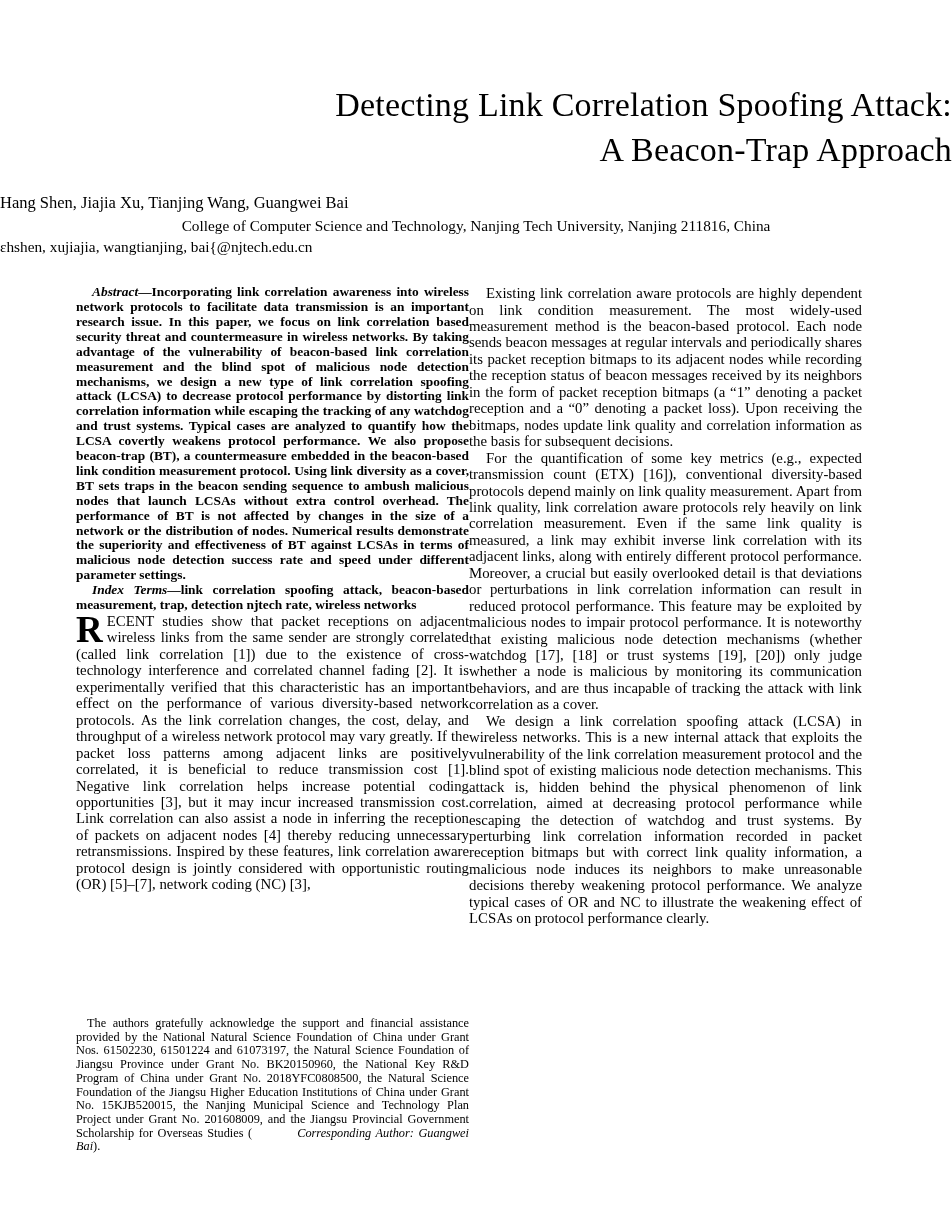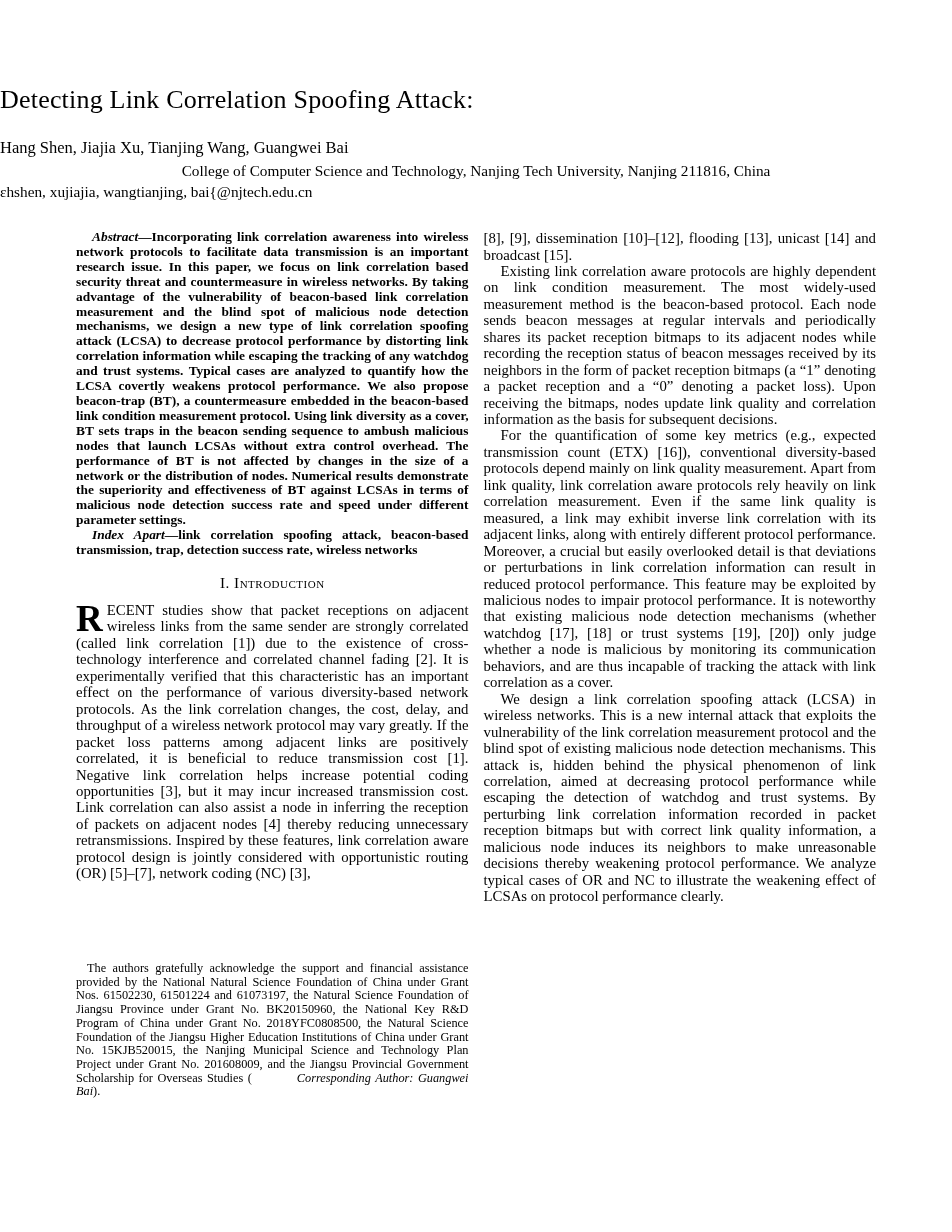--- a/index.html
+++ b/index.html
@@ -7,22 +7,22 @@
   body {
     width:952px; height:1232px;
     position:relative;
     overflow:hidden;
     color:#000;
     font-family:"Liberation Serif","DejaVu Serif",serif;
     -webkit-font-smoothing:antialiased;
   }
   .page-title {
     padding-top:83px;
-    text-align:left;
-    font-size:26px;
+    text-align:right;
+    font-size:34px;
     line-height:1.31;
     font-weight:400;
     letter-spacing:0.2px;
   }
   .authors-line {
     margin-top:21px;
     text-align:left;
     font-size:16.5px;
   }
   .affiliation-line {
@@ -30,21 +30,20 @@
     text-align:center;
     font-size:15.3px;
   }
   .email-line {
     margin-top:3px;
     text-align:left;
     font-size:15.3px;
   }
   .columns {
     display:flex;
-    gap:15px;
     padding:0 76px;
     margin-top:29px;
     height:869px;
   }
   .col { width:393px; }
   .col-left { display:flex; flex-direction:column; }
   .abstract-block p {
     font-size:13.4px;
     line-height:14.9px;
     font-weight:700;
@@ -82,41 +81,40 @@
     text-align:justify;
     text-indent:11px;
   }
   .footnote .ital { font-style:italic;margin-left:45px; }
 </style>
 </head>
 <body>
 
 <h1 class="page-title">
   <span>Detecting Link Correlation Spoofing Attack:</span><br>
+  <span>A Beacon-Trap Approach</span>
 </h1>
 
 <div class="authors-line">Hang Shen, Jiajia Xu, Tianjing Wang, Guangwei Bai</div>
 <div class="affiliation-line">College of Computer Science and Technology, Nanjing Tech University, Nanjing 211816, China</div>
 <div class="email-line">ɛhshen, xujiajia, wangtianjing, bai{@njtech.edu.cn</div>
 
 <div class="columns">
 
   <div class="col col-left">
     <div class="abstract-block">
       <p><span class="ital">Abstract</span><span>—Incorporating link correlation awareness into wireless network protocols to facilitate data transmission is an important research issue. In this paper, we focus on link correlation based security threat and countermeasure in wireless networks. By taking advantage of the vulnerability of beacon-based link correlation measurement and the blind spot of malicious node detection mechanisms, we design a new type of link correlation spoofing attack (LCSA) to decrease protocol performance by distorting link correlation information while escaping the tracking of any watchdog and trust systems. Typical cases are analyzed to quantify how the LCSA covertly weakens protocol performance. We also propose beacon-trap (BT), a countermeasure embedded in the beacon-based link condition measurement protocol. Using link diversity as a cover, BT sets traps in the beacon sending sequence to ambush malicious nodes that launch LCSAs without extra control overhead. The performance of BT is not affected by changes in the size of a network or the distribution of nodes. Numerical results demonstrate the superiority and effectiveness of BT against LCSAs in terms of malicious node detection success rate and speed under different parameter settings.</span></p>
-      <p><span class="ital">Index Apart</span><span>—link correlation spoofing attack, beacon-based transmission, trap, detection success rate, wireless networks</span></p>
+      <p><span class="ital">Index Terms</span><span>—link correlation spoofing attack, beacon-based measurement, trap, detection njtech rate, wireless networks</span></p>
     </div>
 
-    <h2 class="section-heading">I. Introduction</h2>
 
     <p class="body-par no-indent"><span class="dropcap">R</span><span>ECENT studies show that packet receptions on adjacent wireless links from the same sender are strongly correlated (called link correlation [1]) due to the existence of cross-technology interference and correlated channel fading [2]. It is experimentally verified that this characteristic has an important effect on the performance of various diversity-based network protocols. As the link correlation changes, the cost, delay, and throughput of a wireless network protocol may vary greatly. If the packet loss patterns among adjacent links are positively correlated, it is beneficial to reduce transmission cost [1]. Negative link correlation helps increase potential coding opportunities [3], but it may incur increased transmission cost. Link correlation can also assist a node in inferring the reception of packets on adjacent nodes [4] thereby reducing unnecessary retransmissions. Inspired by these features, link correlation aware protocol design is jointly considered with opportunistic routing (OR) [5]–[7], network coding (NC) [3],</span></p>
 
     <p class="footnote"><span>The authors gratefully acknowledge the support and financial assistance provided by the National Natural Science Foundation of China under Grant Nos. 61502230, 61501224 and 61073197, the Natural Science Foundation of Jiangsu Province under Grant No. BK20150960, the National Key R&amp;D Program of China under Grant No. 2018YFC0808500, the Natural Science Foundation of the Jiangsu Higher Education Institutions of China under Grant No. 15KJB520015, the Nanjing Municipal Science and Technology Plan Project under Grant No. 201608009, and the Jiangsu Provincial Government Scholarship for Overseas Studies (</span><span class="ital">Corresponding Author: Guangwei Bai</span><span>).</span></p>
   </div>
 
   <div class="col col-right">
-    <p class="body-par no-indent">[8], [9], dissemination [10]–[12], flooding [13], unicast [14] and broadcast [15].</p>
     <p class="body-par">Existing link correlation aware protocols are highly dependent on link condition measurement. The most widely-used measurement method is the beacon-based protocol. Each node sends beacon messages at regular intervals and periodically shares its packet reception bitmaps to its adjacent nodes while recording the reception status of beacon messages received by its neighbors in the form of packet reception bitmaps (a “1” denoting a packet reception and a “0” denoting a packet loss). Upon receiving the bitmaps, nodes update link quality and correlation information as the basis for subsequent decisions.</p>
     <p class="body-par">For the quantification of some key metrics (e.g., expected transmission count (ETX) [16]), conventional diversity-based protocols depend mainly on link quality measurement. Apart from link quality, link correlation aware protocols rely heavily on link correlation measurement. Even if the same link quality is measured, a link may exhibit inverse link correlation with its adjacent links, along with entirely different protocol performance. Moreover, a crucial but easily overlooked detail is that deviations or perturbations in link correlation information can result in reduced protocol performance. This feature may be exploited by malicious nodes to impair protocol performance. It is noteworthy that existing malicious node detection mechanisms (whether watchdog [17], [18] or trust systems [19], [20]) only judge whether a node is malicious by monitoring its communication behaviors, and are thus incapable of tracking the attack with link correlation as a cover.</p>
     <p class="body-par">We design a link correlation spoofing attack (LCSA) in wireless networks. This is a new internal attack that exploits the vulnerability of the link correlation measurement protocol and the blind spot of existing malicious node detection mechanisms. This attack is, hidden behind the physical phenomenon of link correlation, aimed at decreasing protocol performance while escaping the detection of watchdog and trust systems. By perturbing link correlation information recorded in packet reception bitmaps but with correct link quality information, a malicious node induces its neighbors to make unreasonable decisions thereby weakening protocol performance. We analyze typical cases of OR and NC to illustrate the weakening effect of LCSAs on protocol performance clearly.</p>
   </div>
 
 </div>
 
 </body></html>

